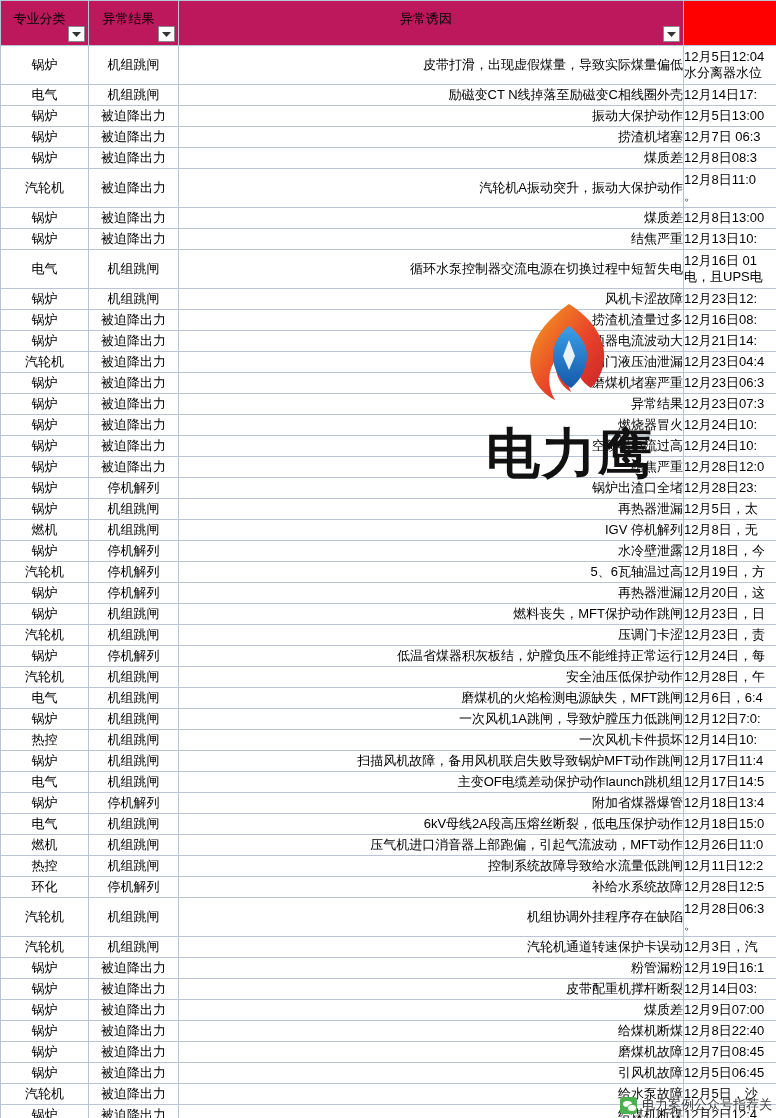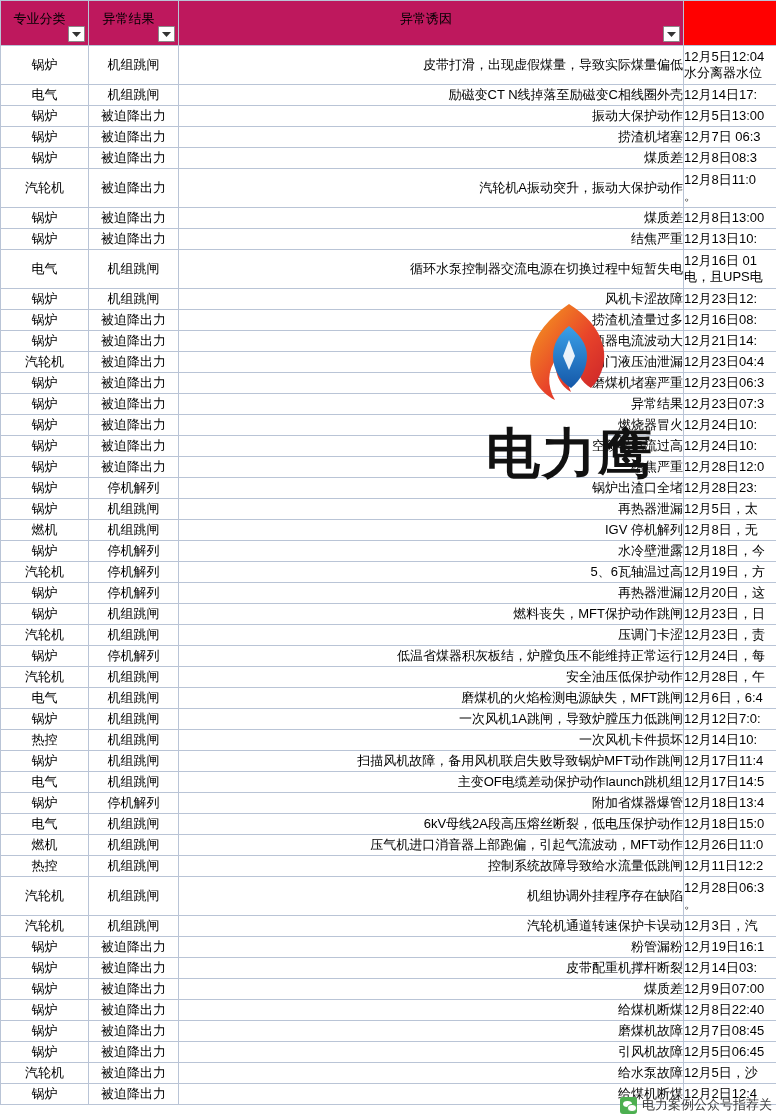--- a/index.html
+++ b/index.html
@@ -429,20 +429,26 @@
         <td class="col-result">机组跳闸</td>
         <td class="col-cause">压气机进口消音器上部跑偏，引起气流波动，MFT动作</td>
         <td class="col-date">12月26日11:0</td>
       </tr>
       <tr>
         <td class="col-cat">热控</td>
         <td class="col-result">机组跳闸</td>
         <td class="col-cause">控制系统故障导致给水流量低跳闸</td>
         <td class="col-date">12月11日12:2</td>
       </tr>
+      <tr>
+        <td class="col-cat">环化</td>
+        <td class="col-result">停机解列</td>
+        <td class="col-cause">补给水系统故障</td>
+        <td class="col-date">12月28日12:5</td>
+      </tr>
       <tr class="tall">
         <td class="col-cat">汽轮机</td>
         <td class="col-result">机组跳闸</td>
         <td class="col-cause">机组协调外挂程序存在缺陷</td>
         <td class="col-date">
           <span class="date-two">12月28日06:3</span>
           <span class="date-two">。</span>
         </td>
       </tr>
       <tr>

